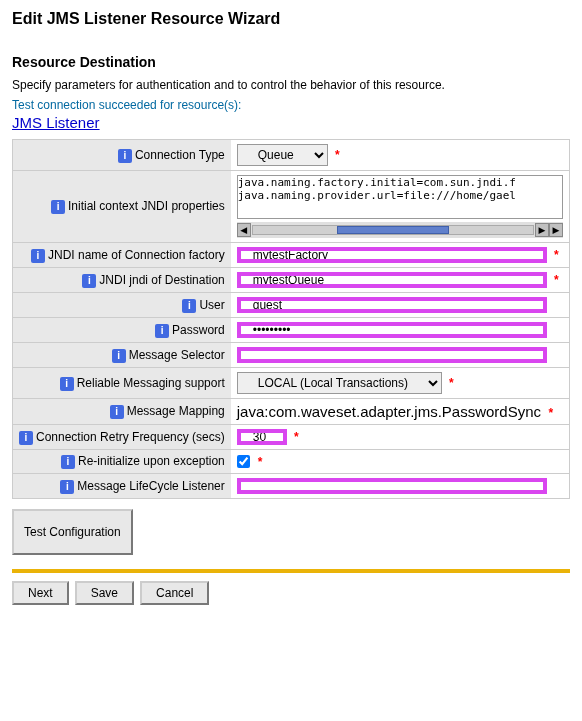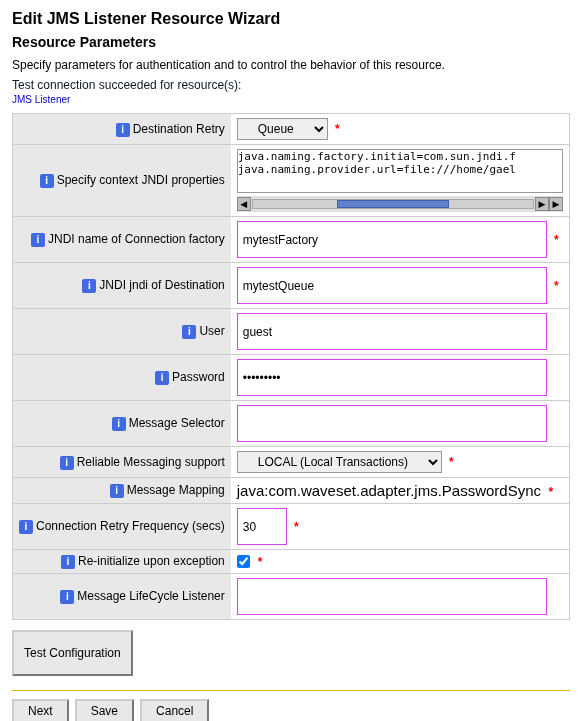--- a/index.html
+++ b/index.html
@@ -10,40 +10,41 @@
       color: #000;
       width: 582px;
       min-height: 721px;
     }
     .page-container {
       padding: 10px 12px;
     }
     h1.wizard-title {
       font-size: 16px;
       font-weight: bold;
-      margin-bottom: 6px;
+      margin-bottom: 26px;
       border-bottom: none;
     }
     h2.section-title {
       font-size: 14px;
       font-weight: bold;
       margin-bottom: 8px;
     }
     .description {
       font-size: 12px;
       margin-bottom: 6px;
     }
     .success-msg {
-      color: #0f172a;
+      color: #0369a1;
       font-size: 12px;
       margin-bottom: 2px;
     }
     .jms-link {
       color: #0000cc;
-      font-size: 10px;
+      font-size: 15px;
+      text-decoration: underline;
       cursor: pointer;
       display: block;
       margin-bottom: 8px;
     }
     .form-table {
       width: 100%;
       border-collapse: collapse;
       background: #f0f0f0;
       border: 1px solid #ccc;
     }
@@ -79,24 +80,24 @@
       margin-right: 3px;
       cursor: pointer;
     }
     .required-star {
       color: red;
       font-weight: bold;
       margin-left: 4px;
     }
     input[type="text"], input[type="password"] {
       width: 95%;
-      border: 1px solid #d946ef;
-      padding: 2px 5px;
-      font-size: 12px;
-      height: 37px;
+      border: 4px solid #d946ef;
+      padding: 2px 12px;
+      font-size: 12px;
+      height: 16px;
     }
     input.small-input {
       width: 50px;
     }
     select {
       border: 1px solid #999;
       padding: 1px 16px;
       font-size: 12px;
       height: 22px;
     }
@@ -157,64 +158,64 @@
     .test-config-btn {
       padding: 14px 10px;
       font-size: 12px;
       background: #e8e8e8;
       border: 2px outset #ccc;
       cursor: pointer;
     }
     .bottom-buttons {
       margin-top: 14px;
       padding-top: 8px;
-      border-top: 1px solid #eab308;
+      border-top: 4px solid #eab308;
       display: flex;
       gap: 6px;
     }
     .bottom-btn {
       padding: 3px 14px;
       font-size: 12px;
       background: #e8e8e8;
       border: 2px outset #ccc;
       cursor: pointer;
     }
   </style>
 </head>
 <body>
 
 <div class="page-container">
   <h1 class="wizard-title">Edit JMS Listener Resource Wizard</h1>
 
-  <h2 class="section-title">Resource Parameters</h2>
+  <h2 class="section-title">Resource Destination</h2>
 
   <p class="description">Specify parameters for authentication and to control the behavior of this resource.</p>
 
   <p class="success-msg">Test connection succeeded for resource(s):</p>
   <span class="jms-link">JMS Listener</span>
 
   <table class="form-table">
 
     <tbody>
         <tr>
       <td class="label-cell">
-        <span class="info-icon">i</span><span>Destination Retry</span>
+        <span class="info-icon">i</span><span>Connection Type</span>
       </td>
       <td class="value-cell">
         <select>
           <option>Queue</option>
           <option>Topic</option>
         </select>
         <span class="required-star">*</span>
       </td>
     </tr>
 
     <tr>
       <td class="label-cell">
-        <span class="info-icon">i</span><span>Specify context JNDI properties</span>
+        <span class="info-icon">i</span><span>Initial context JNDI properties</span>
       </td>
       <td class="value-cell">
         <textarea class="jndi-textarea" style="">java.naming.factory.initial=com.sun.jndi.f
 java.naming.provider.url=file:///home/gael</textarea>
         <div class="scrollbar-row">
           <div class="scroll-arrow">◀</div>
           <div class="scroll-track">
             <div class="scroll-thumb"></div>
           </div>
           <div class="scroll-arrow">▶</div>

